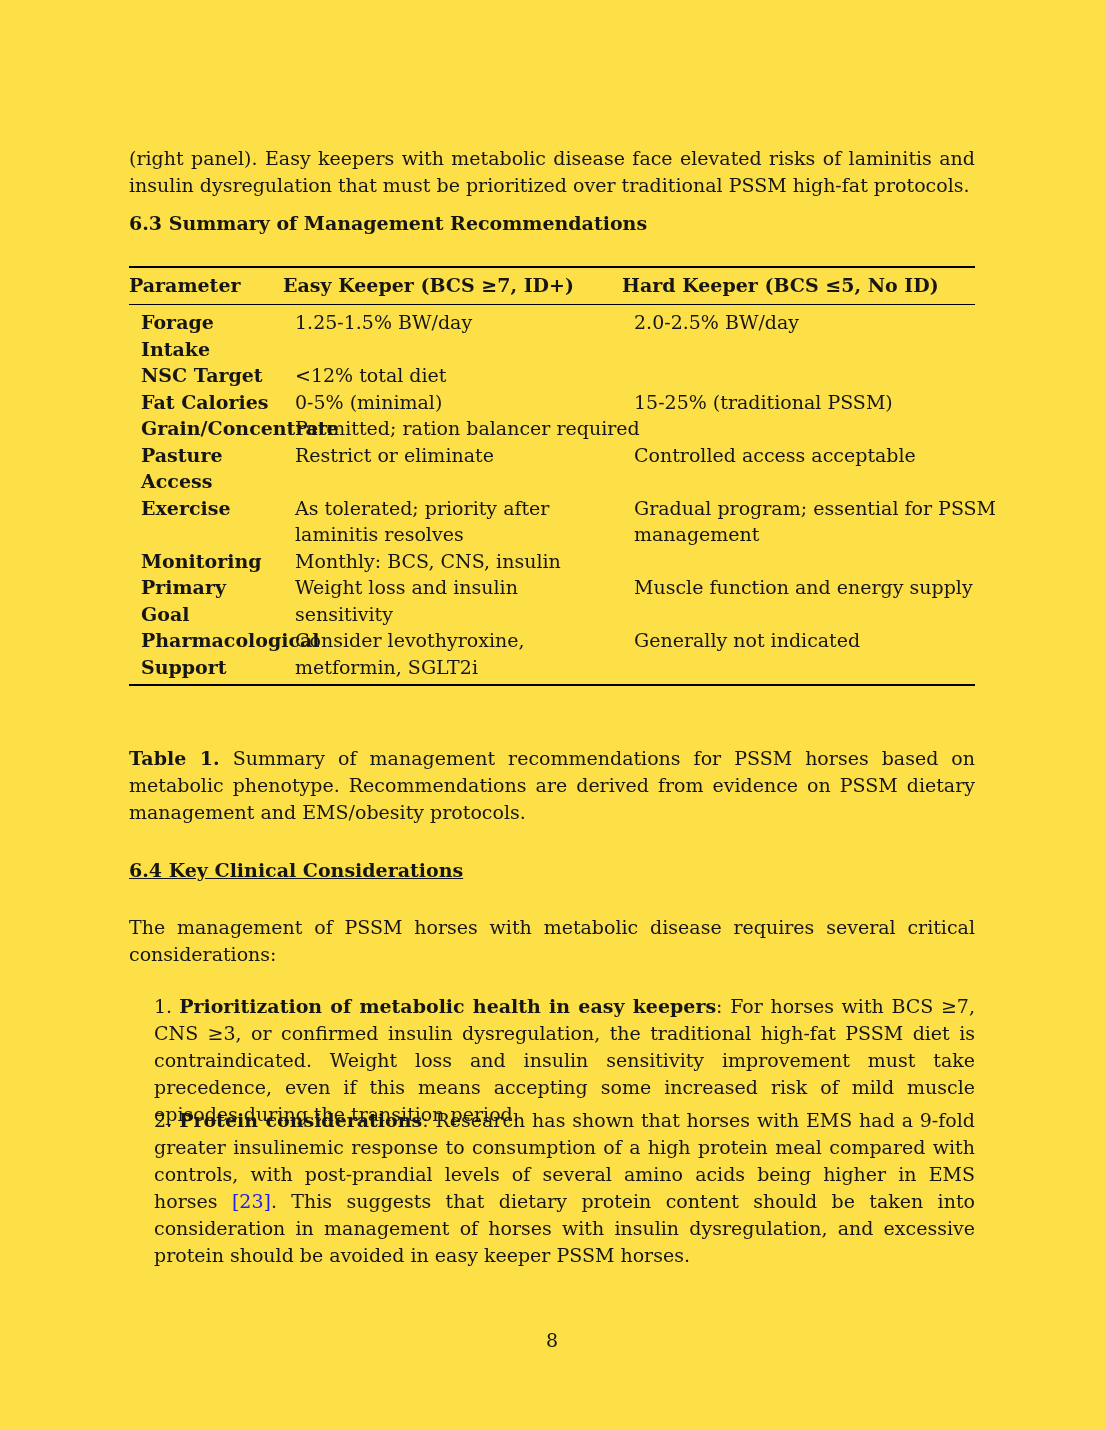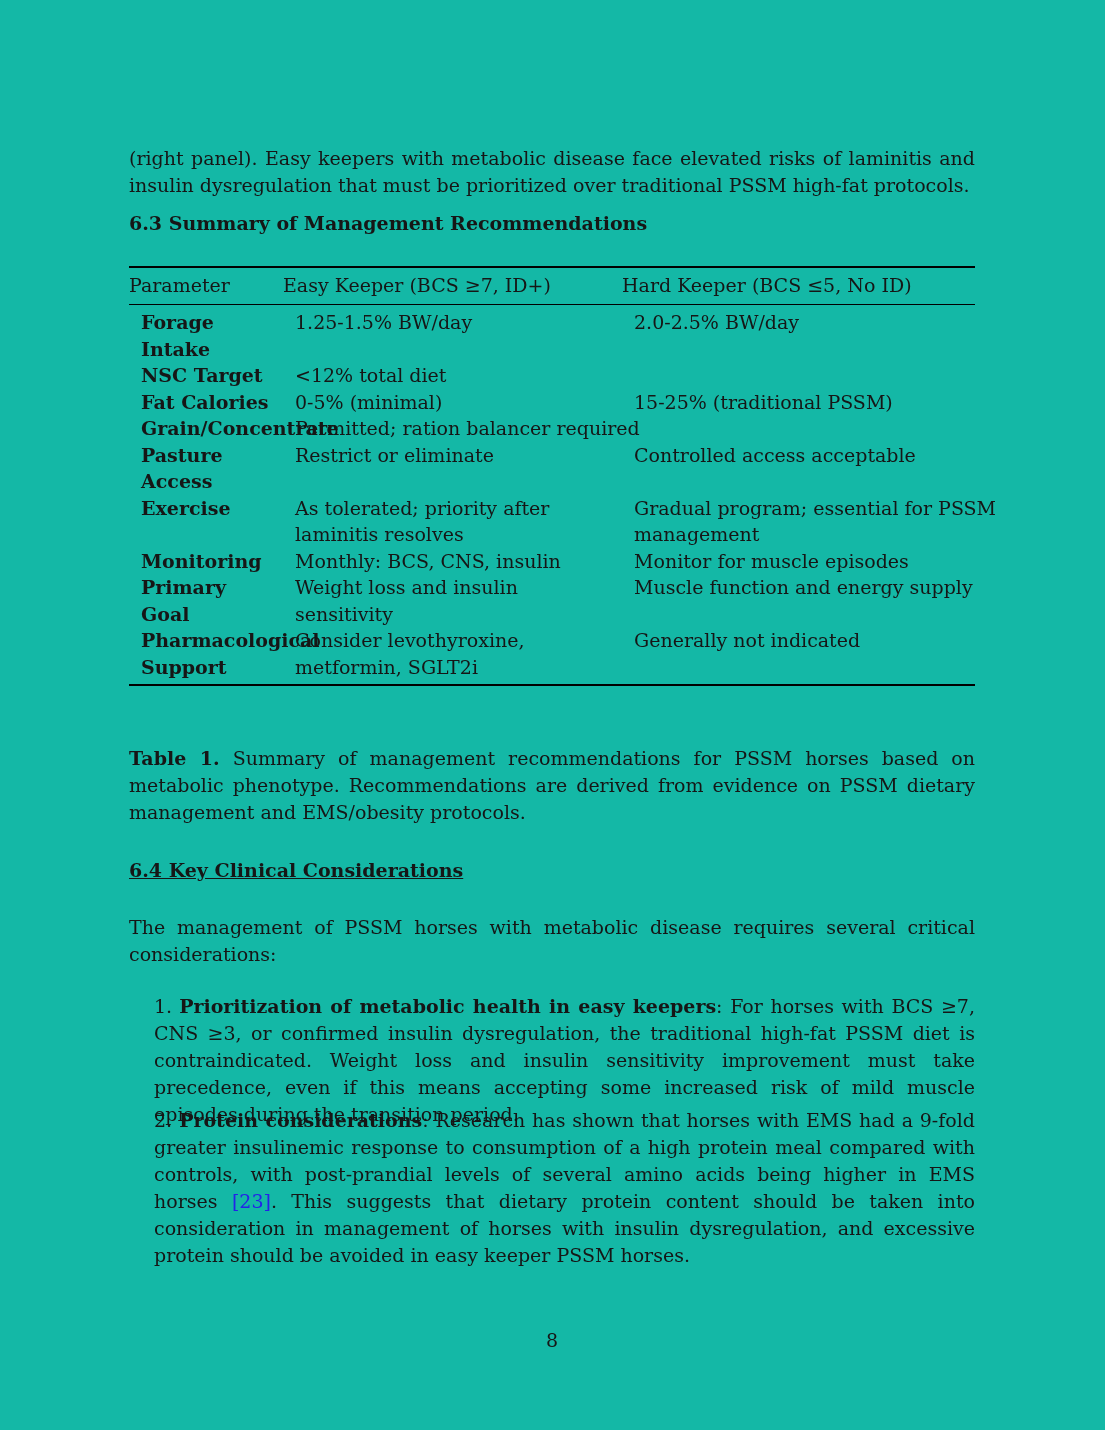--- a/index.html
+++ b/index.html
@@ -1,31 +1,31 @@
 <!DOCTYPE html>
 <html><head>
 <meta charset="utf-8">
 <style>
   html,body{margin:0;padding:0;background:#ffffff;}
   .page{
     position:relative;
     width:1105px;
     height:1430px;
-    background:#14b8a6;
+    background:#fde047;
     font-family:"DejaVu Serif","Liberation Serif",serif;
     font-size:19px;
     color:#161616;
     overflow:hidden;
   }
   .content{position:absolute;left:129px;top:0;width:846px;}
   .para{position:absolute;left:0;width:846px;line-height:27px;text-align:justify;}
   .heading{position:absolute;left:0;width:846px;line-height:27px;font-weight:bold;}
   
   .table-wrap{position:absolute;left:0;top:266px;width:846px;border-top:2px solid #000;}
-  .t-header{display:flex;line-height:27px;padding:4px 0 5px 0;border-bottom:1px solid #000;}
+  .t-header{display:flex;line-height:27px;padding:4px 0 5px 0;border-bottom:1px solid #000;font-weight:bold;}
   .t-rows{padding:4px 0 4px 0;border-bottom:2px solid #000;}
   .t-row{display:flex;line-height:26.5px;margin-left:12px;}
   .c1{flex:0 0 154px;width:154px;white-space:pre;overflow:visible;}
   .c2{flex:0 0 339px;width:339px;white-space:pre;overflow:visible;}
   .c3{flex:1 1 auto;white-space:pre;overflow:visible;}
   .t-row .c1{font-weight:bold;}
   
   .caption{position:absolute;left:0;top:745px;width:846px;line-height:27px;text-align:justify;}
   .caption .cap-label{font-weight:bold;}
   
@@ -87,21 +87,20 @@
         <div class="c1">Exercise</div>
         <div class="c2">As tolerated; priority after
 laminitis resolves</div>
         <div class="c3">Gradual program; essential for PSSM
 management</div>
       </div>
 
       <div class="t-row">
         <div class="c1">Monitoring</div>
         <div class="c2">Monthly: BCS, CNS, insulin</div>
-        <div class="c3">Monitor for muscle episodes</div>
       </div>
 
       <div class="t-row">
         <div class="c1">Primary
 Goal</div>
         <div class="c2">Weight loss and insulin
 sensitivity</div>
         <div class="c3">Muscle function and energy supply</div>
       </div>
 

